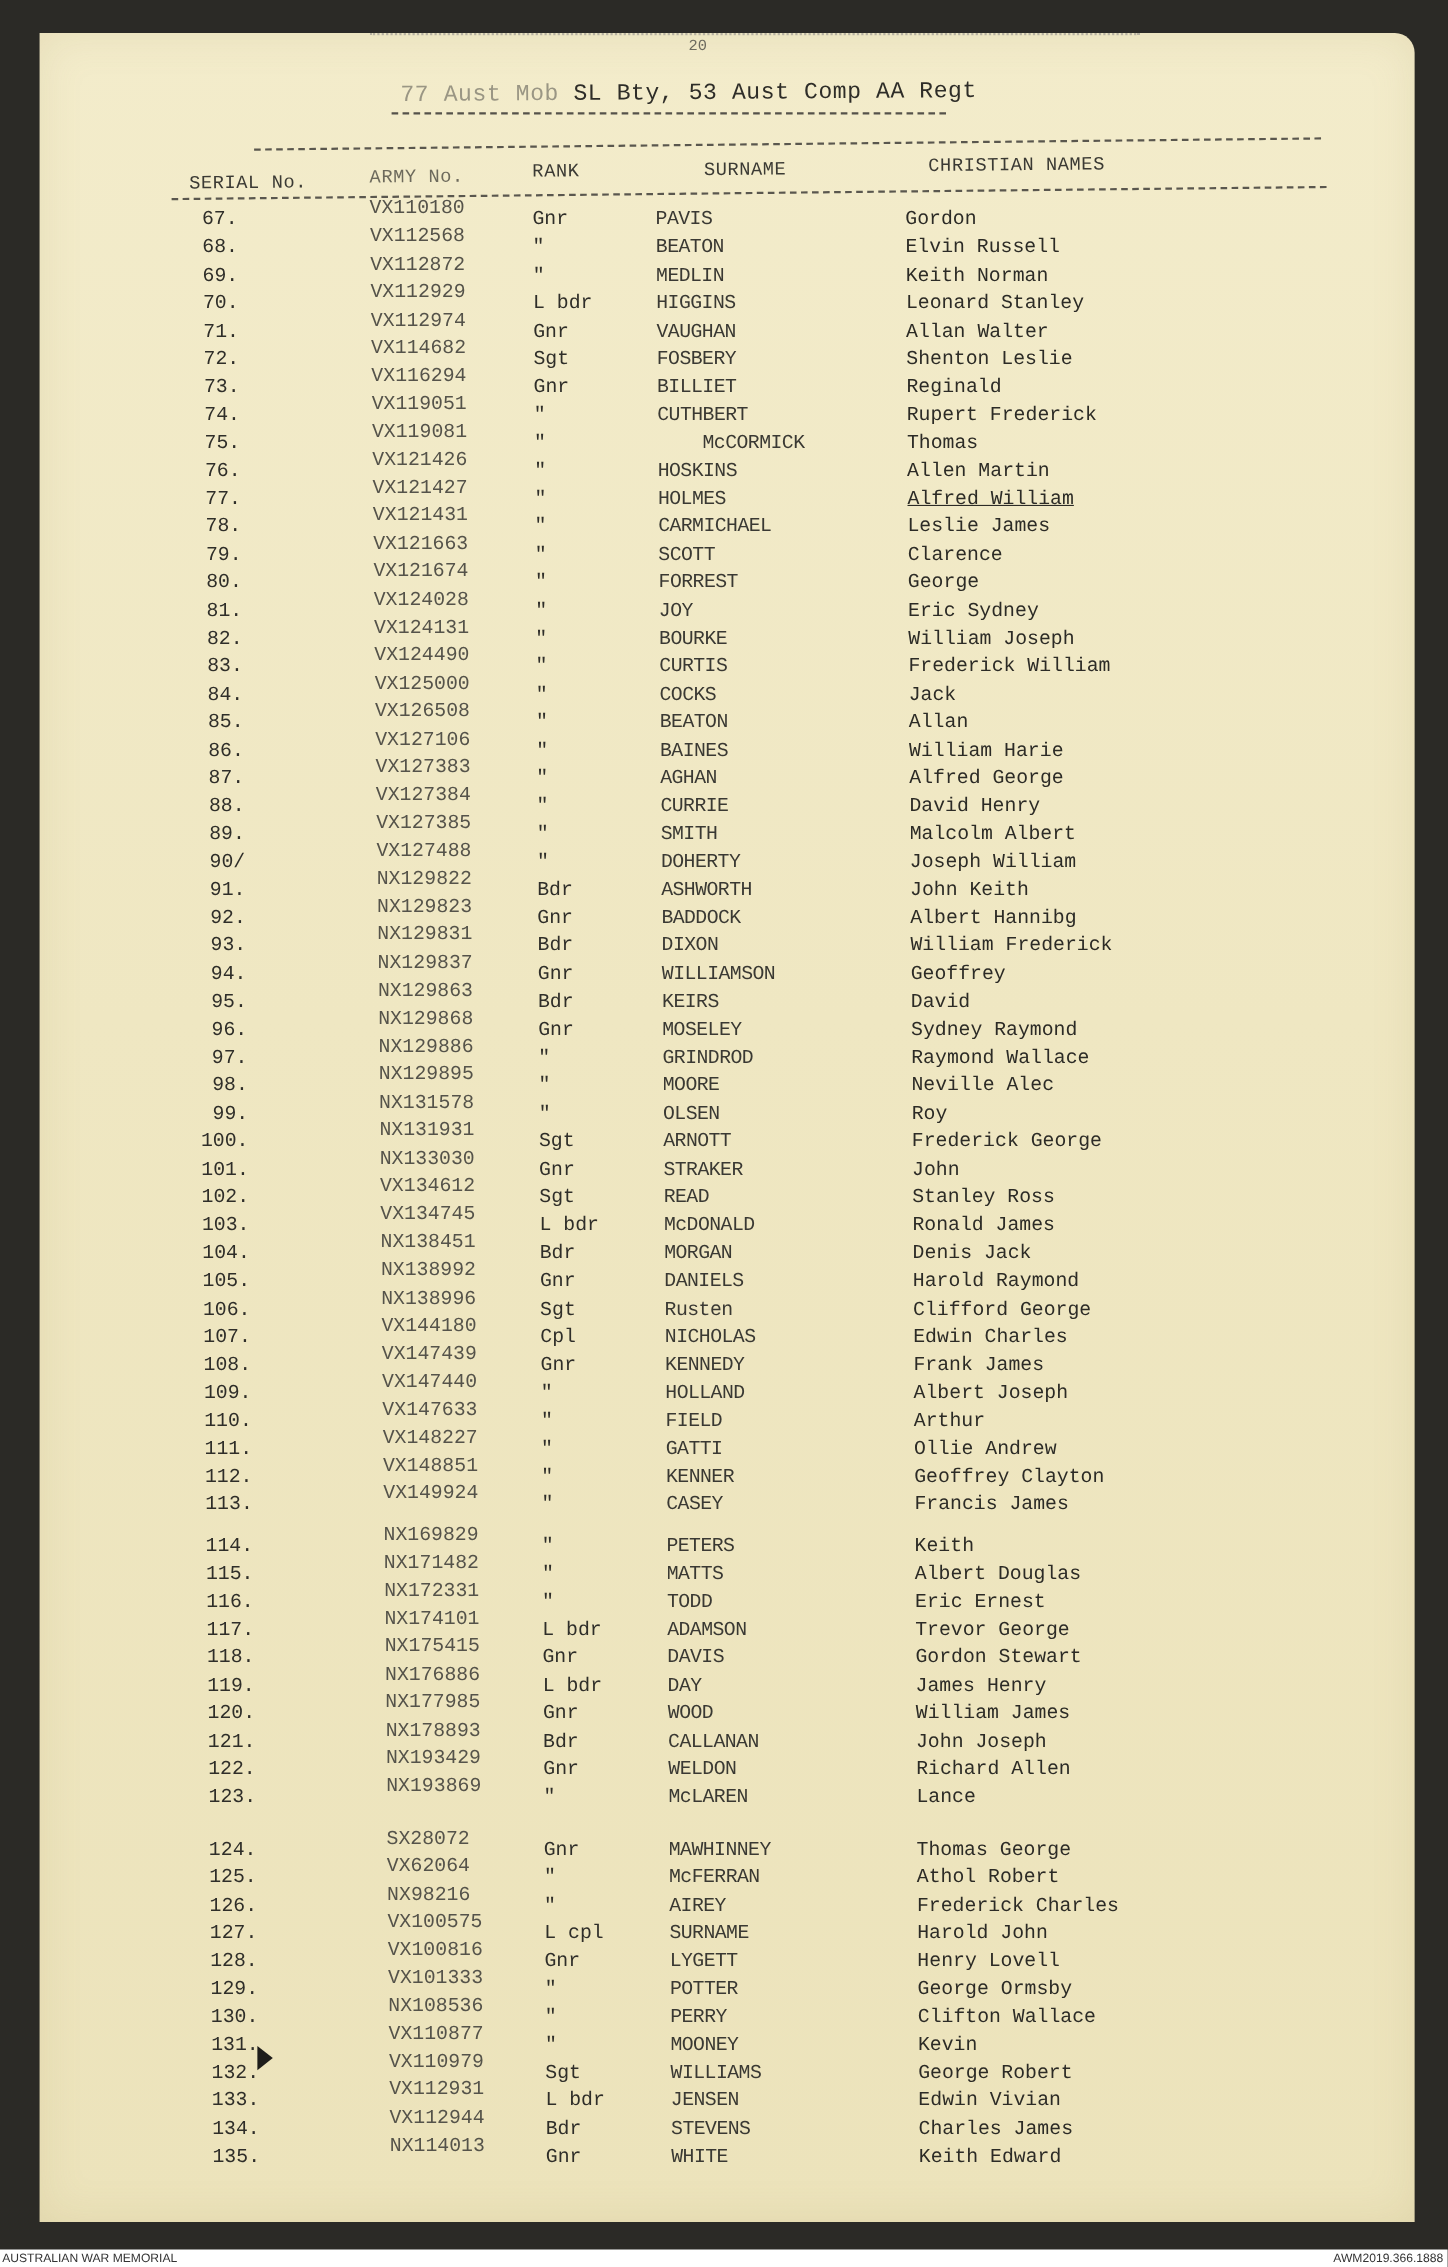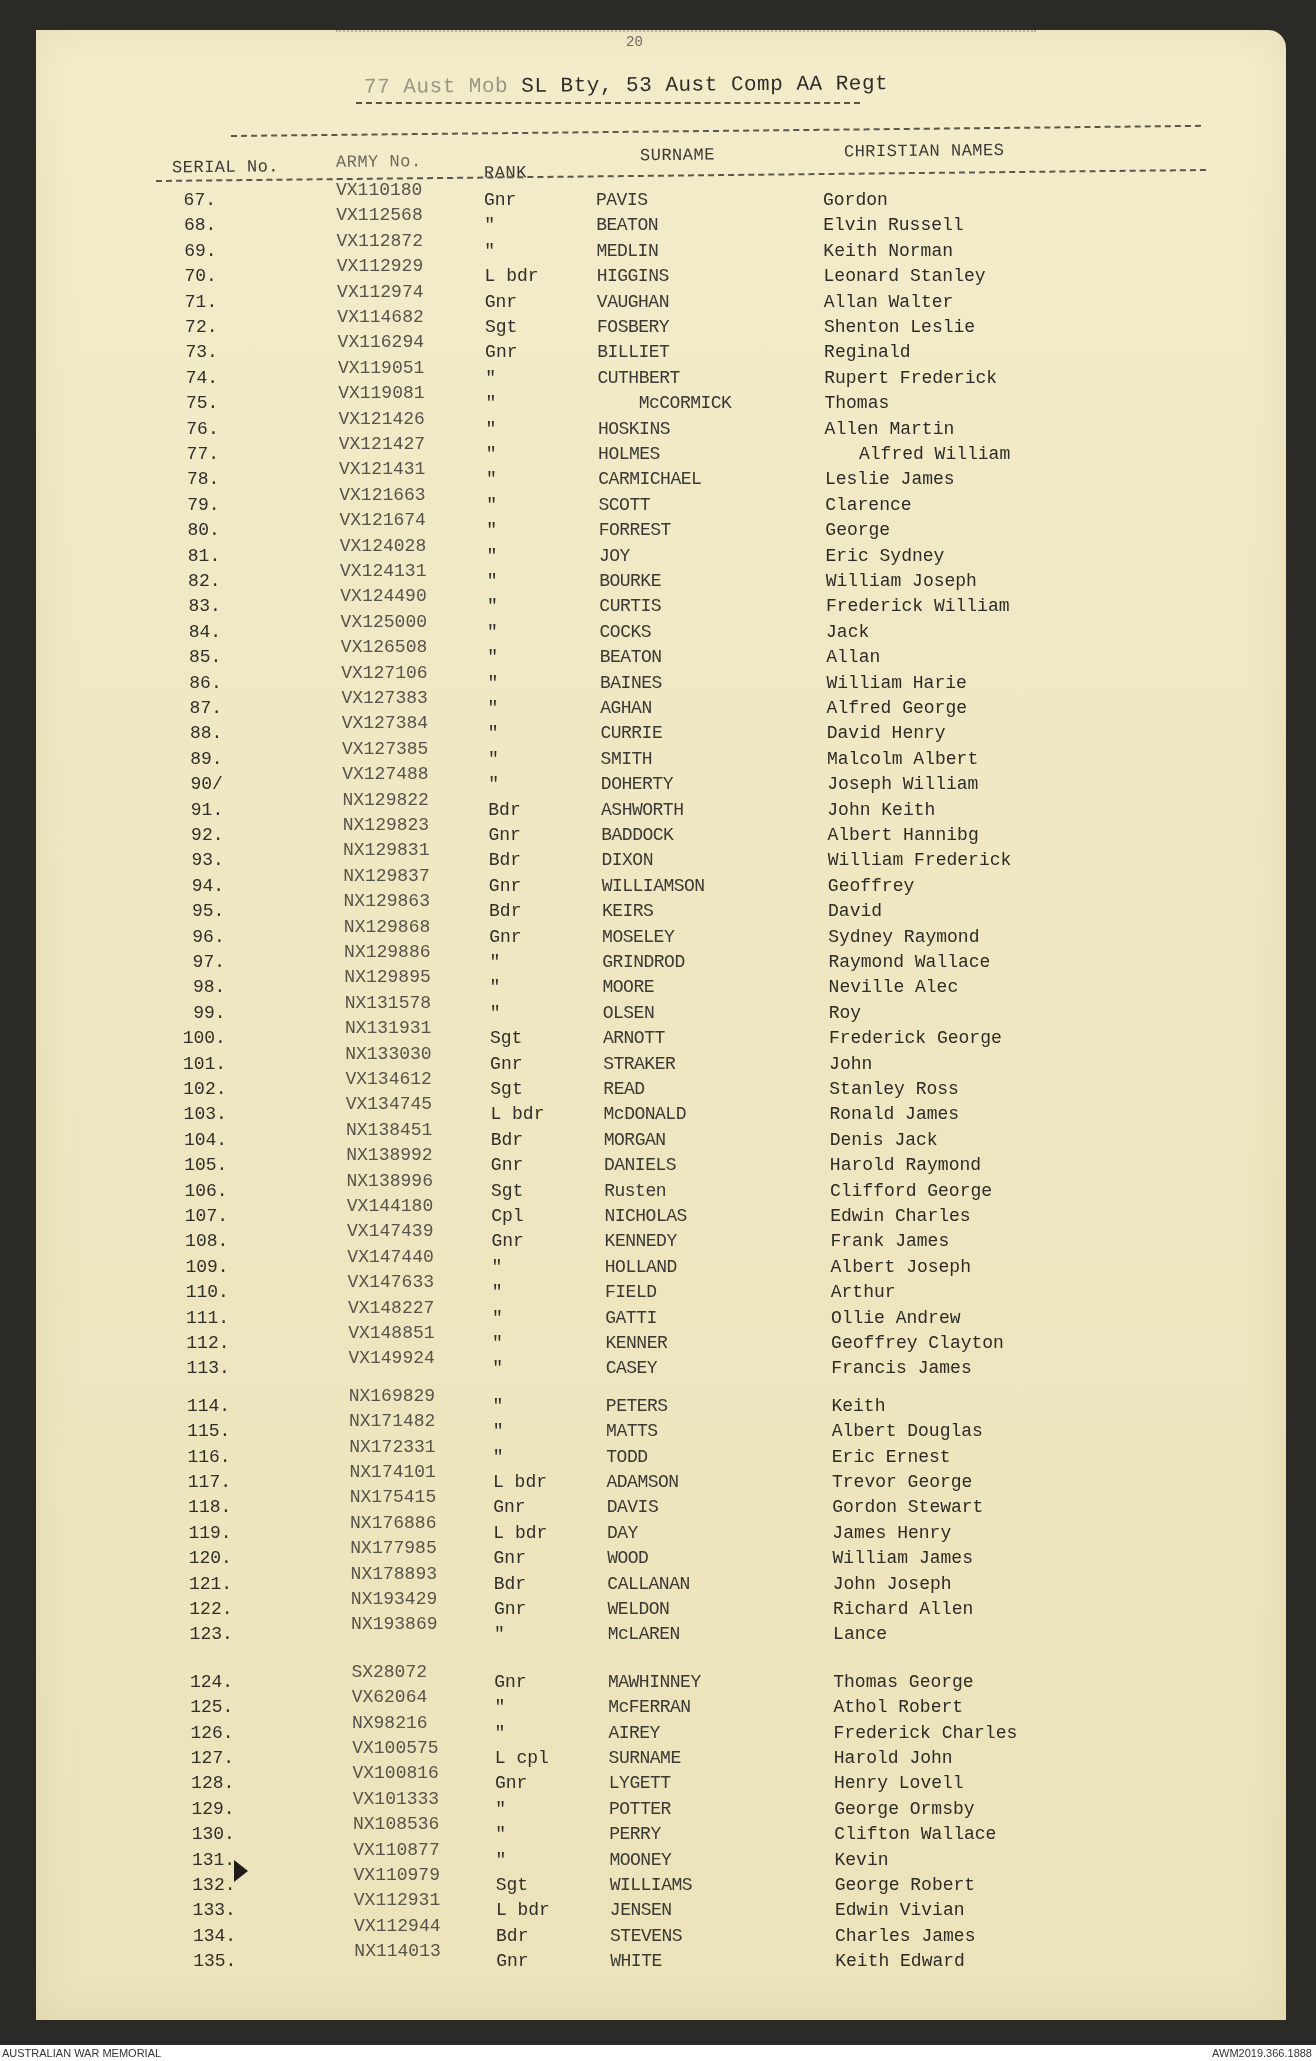--- a/index.html
+++ b/index.html
@@ -32,21 +32,21 @@
   .rule { position: absolute; border-top: 2px dashed #5a574e; transform-origin: left; }
   .rule.r1 { left: 195px; top: 105px; width: 970px; transform: rotate(-0.6deg); }
   .rule.r2 { left: 120px; top: 150px; width: 1050px; transform: rotate(-0.6deg); }
   .headers {
     position: absolute; left: 0; top: 118px; width: 100%; height: 30px;
     font-size: 17px; color: #3b3a34; transform: rotate(-0.5deg);
   }
   .headers span { position: absolute; letter-spacing: 0.5px; }
   .h-serial { left: 136px; top: 6px; }
   .h-army { left: 300px; top: 2px; color: #6d6a5c; }
-  .h-rank { left: 448px; top: -2px; margin-top: 16px; }
+  .h-rank { left: 448px; top: -2px; }
   .h-surname { left: 604px; top: -2px; }
   .h-christian { left: 808px; top: -4px; }
 
   .rows { position: absolute; left: 0; top: 0; width: 100%; }
   .row { position: absolute; left: 0; width: 100%; height: 25px; font-size: 18px; color: #2f2e29; }
   .row span { position: absolute; white-space: nowrap; }
   .c-serial { width: 80px; text-align: right; }
   .c-army { color: #55534a; }
   .c-rank { }
   .c-surname { color: #3a3933; letter-spacing: -0.5px; }
@@ -155,21 +155,21 @@
         <span class="c-army" style="left: 302.43px; top: -10px;">VX121426</span>
         <span class="c-rank" style="left: 449.62px;">"</span>
         <span class="c-surname" style="left: 561.89px;">HOSKINS</span>
         <span class="c-christian" style="left: 788.62px;">Allen Martin</span>
       </div>
       <div class="row" style="top: 414px;">
         <span class="c-serial" style="left: 103px;">77.</span>
         <span class="c-army" style="left: 302.7px; top: -10px;">VX121427</span>
         <span class="c-rank" style="left: 449.8px;">"</span>
         <span class="c-surname" style="left: 562.1px;">HOLMES</span>
-        <span class="c-christian" style="left: 823px;">Alfred William</span>
+        <span class="c-christian" style="left: 789px; text-decoration: underline;">Alfred William</span>
       </div>
       <div class="row" style="top: 439.4px;">
         <span class="c-serial" style="left: 103.3px;">78.</span>
         <span class="c-army" style="left: 302.97px; top: -10px;">VX121431</span>
         <span class="c-rank" style="left: 449.98px;">"</span>
         <span class="c-surname" style="left: 562.31px;">CARMICHAEL</span>
         <span class="c-christian" style="left: 788.98px;">Leslie James</span>
       </div>
       <div class="row" style="top: 464.8px;">
         <span class="c-serial" style="left: 103.6px;">79.</span>

